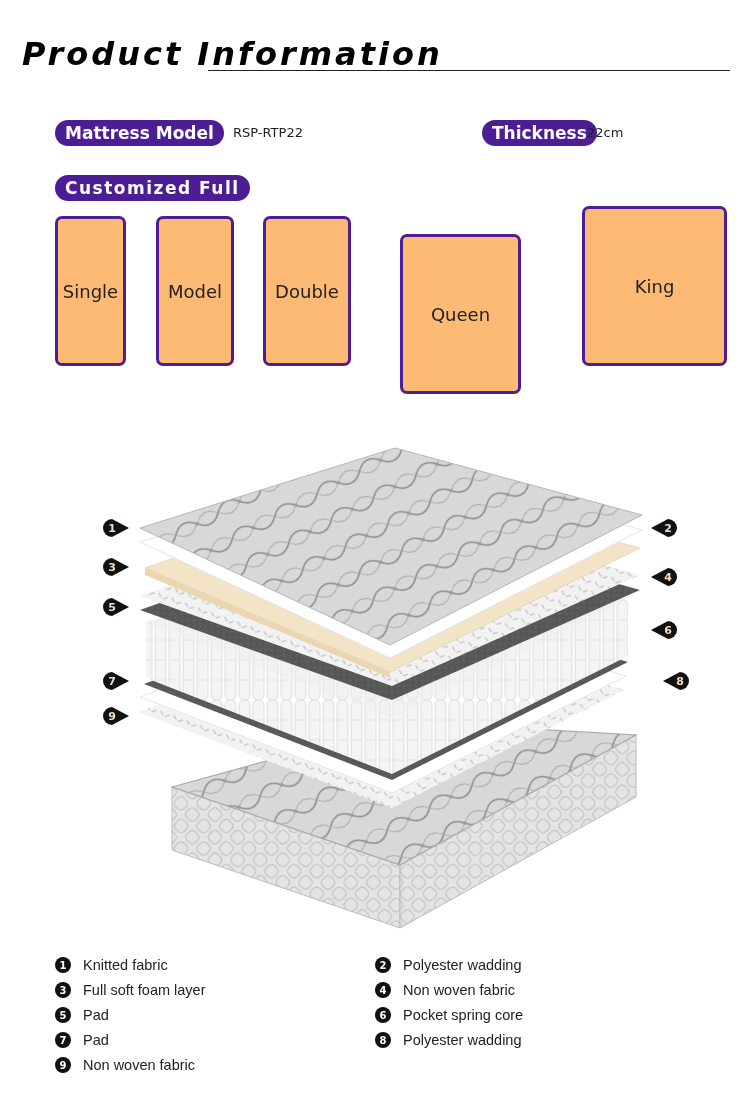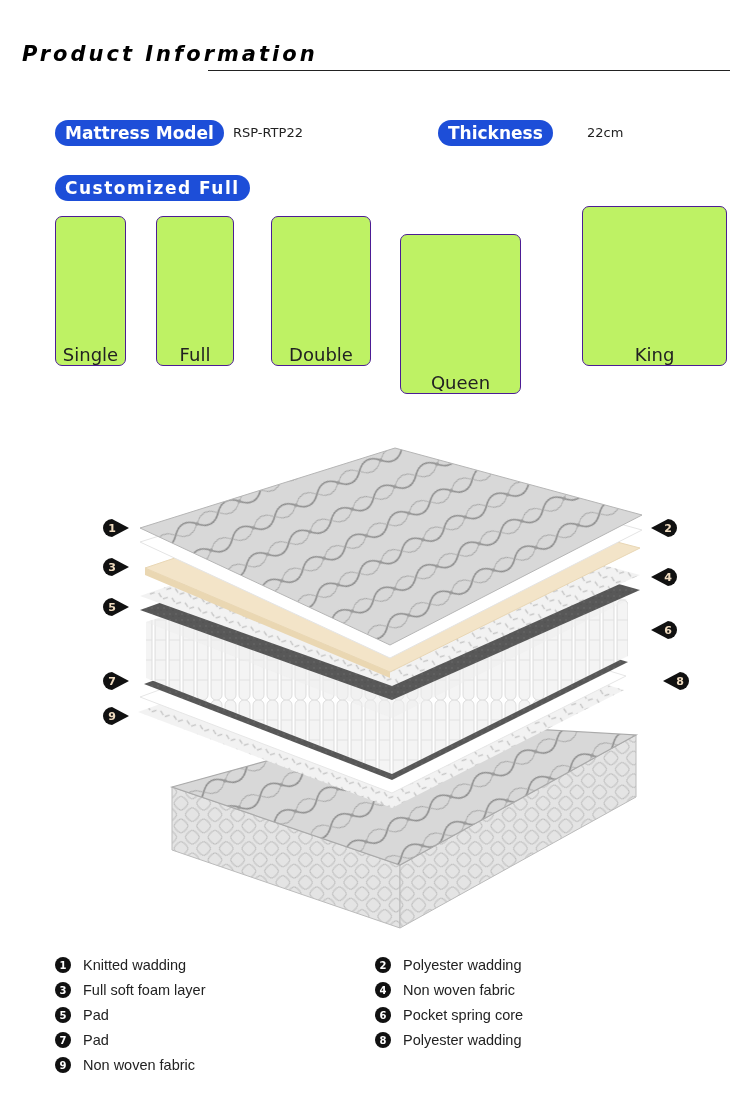--- a/index.html
+++ b/index.html
@@ -1,48 +1,48 @@
 <!DOCTYPE html>
 <html><head>
 <meta charset="utf-8">
 <style>
   html, body { margin:0; padding:0; background:#ffffff; }
   body { width:750px; height:1096px; position:relative; overflow:hidden; font-family:"Liberation Sans", sans-serif; color:#111; }
-  .title { position:absolute; left:22px; top:34px; font-family:"DejaVu Sans", sans-serif; font-weight:bold; font-style:italic; font-size:21px; letter-spacing:3px; color:#000; margin:0; line-height:40px; }
+  .title { position:absolute; left:22px; top:34px; font-family:"DejaVu Sans", sans-serif; font-weight:bold; font-style:italic; font-size:32px; letter-spacing:3px; color:#000; margin:0; line-height:40px; }
   .title-rule { position:absolute; left:208px; top:70px; width:522px; height:1px; background:#222; }
-  .pill { position:absolute; background:#1d4ed8; color:#fff; border-radius:13px; font-family:"DejaVu Sans", sans-serif; font-weight:bold; font-size:17px; line-height:26px; height:26px; padding:0 10px; white-space:nowrap; }
+  .pill { position:absolute; background:#4c1d95; color:#fff; border-radius:13px; font-family:"DejaVu Sans", sans-serif; font-weight:bold; font-size:17px; line-height:26px; height:26px; padding:0 10px; white-space:nowrap; }
   .pill.wide { letter-spacing:1.5px; }
   .val { position:absolute; font-family:"DejaVu Sans", sans-serif; font-size:13px; color:#222; line-height:26px; }
-  .size-card { position:absolute; border:1px solid #4c1d95; border-radius:7px; box-sizing:border-box; display:flex; align-items:flex-end; justify-content:center; font-family:"DejaVu Sans", sans-serif; font-size:18px; color:#222; background:#bef264; cursor:pointer; }
+  .size-card { position:absolute; border:3px solid #4c1d95; border-radius:7px; box-sizing:border-box; display:flex; align-items:center; justify-content:center; font-family:"DejaVu Sans", sans-serif; font-size:18px; color:#222; background:#fdba74; cursor:pointer; }
   .diagram { position:absolute; left:0; top:420px; width:750px; height:520px; }
   .legend { position:absolute; top:955px; left:55px; width:650px; }
   .legend-item { position:absolute; display:flex; align-items:center; height:20px; font-family:"Liberation Sans", sans-serif; font-size:14.5px; color:#222; white-space:nowrap; }
   .num-dot { width:16px; height:16px; border-radius:50%; background:#111; color:#fff; font-size:10px; font-weight:bold; display:flex; align-items:center; justify-content:center; margin-right:12px; font-family:"DejaVu Sans", sans-serif; }
   .marker { position:absolute; }
   .marker svg { display:block; }
 </style>
 </head>
 <body>
 
 <h1 class="title">Product Information</h1>
 <div class="title-rule"></div>
 
 <div class="pill" style="left:55px; top:120px;">Mattress Model</div>
 <div class="val" style="left:233px; top:120px;">RSP-RTP22</div>
-<div class="pill" style="left:438px; top:120px;">Thickness</div>
+<div class="pill" style="left:482px; top:120px;">Thickness</div>
 <div class="val" style="left:587px; top:120px;text-align:right;">22cm</div>
 <div class="pill wide" style="left:55px; top:175px;">Customized Full</div>
 
 <div class="size-card" style="left:55px; top:216px; width:71px; height:150px;">
     <span>Single</span>
   </div>
 <div class="size-card" style="left:156px; top:216px; width:78px; height:150px;">
-    <span>Full</span>
+    <span>Model</span>
   </div>
-<div class="size-card" style="left:263px; top:216px; width:100px; height:150px;margin-left:8px;">
+<div class="size-card" style="left:263px; top:216px; width:88px; height:150px;">
     <span>Double</span>
   </div>
 <div class="size-card" style="left:400px; top:206px; width:121px; height:160px;margin-top:28px;">
     <span>Queen</span>
   </div>
 <div class="size-card" style="left:550px; top:206px; width:145px; height:160px;margin-left:32px;">
     <span>King</span>
   </div>
 
 <svg class="diagram" viewBox="0 420 750 520" width="750" height="520">
@@ -153,21 +153,21 @@
 <div class="marker" style="left:103px; top:707px;">
   <svg width="26" height="18" viewBox="0 0 26 18">
       <path d="M9 0 A9 9 0 0 0 9 18 L26 9 Z" fill="#111"></path>
       <text x="9" y="13" font-size="11" font-weight="bold" text-anchor="middle" fill="#f0dcc0" font-family="DejaVu Sans, sans-serif">9</text>
     </svg>
 </div>
 
 <div class="legend">
   <div class="legend-item" style="left:0; top:0;">
       <span class="num-dot">1</span>
-      <span>Knitted wadding</span>
+      <span>Knitted fabric</span>
     </div>
   <div class="legend-item" style="left:320px; top:0;">
       <span class="num-dot">2</span>
       <span>Polyester wadding</span>
     </div>
   <div class="legend-item" style="left:0; top:25px;">
       <span class="num-dot">3</span>
       <span>Full soft foam layer</span>
     </div>
   <div class="legend-item" style="left:320px; top:25px;">

